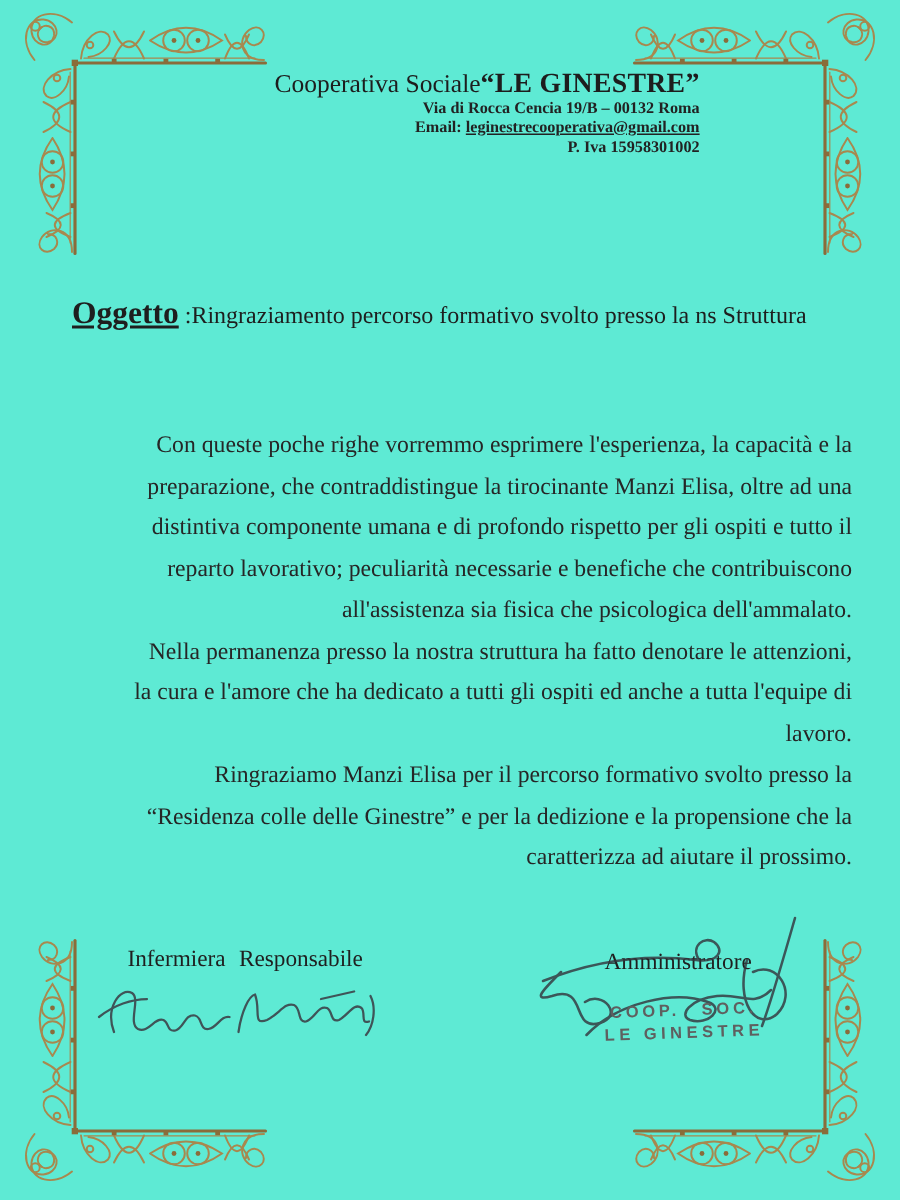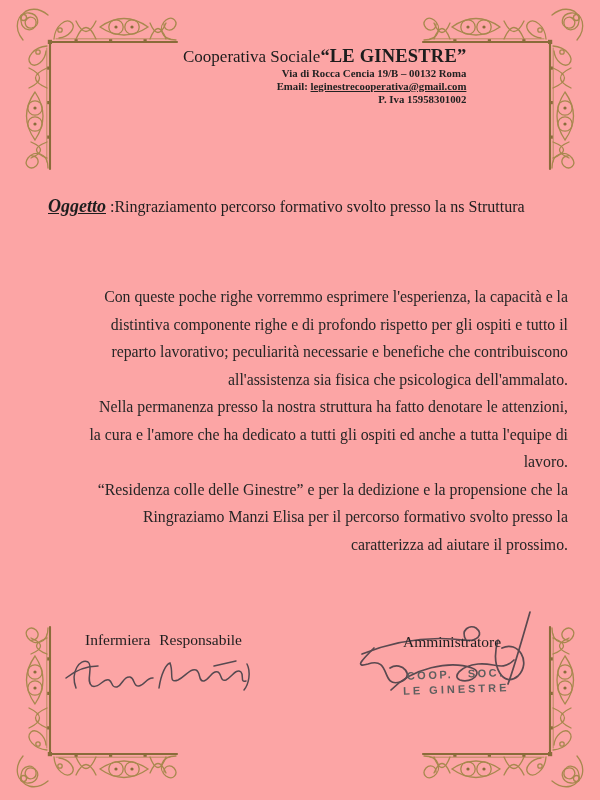--- a/index.html
+++ b/index.html
@@ -1,35 +1,35 @@
 <!DOCTYPE html>
 <html><head>
 <meta charset="utf-8">
 <style>
   html,body{margin:0;padding:0;background:#e8e8e8;}
   .page{
     position:relative;width:600px;height:800px;margin:0 auto;
-    background:#fca5a5;overflow:hidden;
+    background:#5eead4;overflow:hidden;
     font-family:"Liberation Serif", serif;color:#2b2b2b;
   }
   
   .corner{position:absolute;width:170px;height:172px;}
   .corner.tl{left:10px;top:4px;}
   .corner.tr{right:10px;top:4px;transform:scaleX(-1);}
   .corner.bl{left:10px;bottom:8px;transform:scaleY(-1);}
   .corner.br{right:10px;bottom:8px;transform:scale(-1,-1);}
   
   .header{position:absolute;left:183px;top:46px;}
   .org-line{font-size:17px;line-height:20px;white-space:nowrap;color:#1d1d1d;}
   .org-line .org-bold{font-weight:bold;font-size:18.5px;letter-spacing:.2px;}
   .hinfo{font-size:10.8px;font-weight:bold;line-height:12.8px;color:#222;white-space:nowrap;text-align:right;}
   .hinfo .email-link{text-decoration:underline;}
   
   .subject{position:absolute;left:48px;top:196px;font-size:16px;white-space:nowrap;color:#1e1e1e;}
-  .subject .subj-label{font-weight:bold;text-decoration:underline;font-size:18px;font-style:italic;}
+  .subject .subj-label{font-weight:bold;text-decoration:underline;font-size:21px;}
   
   .body-text{position:absolute;left:48px;top:283px;width:520px;font-size:15.8px;color:#262626;}
   .bline{height:27.5px;line-height:27.5px;white-space:nowrap;text-align:right;}
   .bline.ind{padding-left:37px;}
   
   .role{position:absolute;font-size:15.5px;color:#1f1f1f;white-space:nowrap;text-align:center;}
   .role.left{left:85px;top:631px;word-spacing:5px;}
   .role.right{left:403px;top:633px;}
   .sig-svg{position:absolute;}
   .sig-left{left:62px;top:652px;}
@@ -94,28 +94,29 @@
     <div class="org-line"><span>Cooperativa Sociale</span><span class="org-bold">“LE GINESTRE”</span></div>
     <div class="hinfo">Via di Rocca Cencia 19/B – 00132 Roma</div>
     <div class="hinfo"><span>Email: </span><span class="email-link">leginestrecooperativa@gmail.com</span></div>
     <div class="hinfo">P. Iva 15958301002</div>
   </div>
 
   <div class="subject"><span class="subj-label">Oggetto</span><span> :Ringraziamento percorso formativo svolto presso la ns Struttura</span></div>
 
   <div class="body-text">
       <div class="bline ind">Con queste poche righe vorremmo esprimere l'esperienza, la capacità e la</div>
-      <div class="bline">distintiva componente righe e di profondo rispetto per gli ospiti e tutto il</div>
+      <div class="bline">preparazione, che contraddistingue la tirocinante Manzi Elisa, oltre ad una</div>
+      <div class="bline">distintiva componente umana e di profondo rispetto per gli ospiti e tutto il</div>
       <div class="bline">reparto lavorativo; peculiarità necessarie e benefiche che contribuiscono</div>
       <div class="bline">all'assistenza sia fisica che psicologica dell'ammalato.</div>
       <div class="bline ind">Nella permanenza presso la nostra struttura ha fatto denotare le attenzioni,</div>
       <div class="bline">la cura e l'amore che ha dedicato a tutti gli ospiti ed anche a tutta l'equipe di</div>
       <div class="bline">lavoro.</div>
+      <div class="bline ind">Ringraziamo Manzi Elisa per il percorso formativo svolto presso la</div>
       <div class="bline">“Residenza colle delle Ginestre” e per la dedizione e la propensione che la</div>
-      <div class="bline ind">Ringraziamo Manzi Elisa per il percorso formativo svolto presso la</div>
       <div class="bline">caratterizza ad aiutare il prossimo.</div>
     </div>
 
   <div class="role left">Infermiera Responsabile</div>
   <div class="role right">Amministratore</div>
 
   <svg class="sig-svg sig-left" width="195" height="52" viewBox="0 0 195 52" aria-label="Liliana Nastate">
     <g fill="none" stroke="#3a3a42" stroke-width="1.5" stroke-linecap="round" opacity="0.85">
       <path d="M14,36 C8,20 18,6 26,10 C32,14 23,30 30,34 C37,37 41,26 47,28 C51,30 49,36 55,35 C61,33 61,24 68,25 C73,26 71,35 77,34 C83,33 85,25 91,26"></path>
       <path d="M4,26 C14,18 26,14 36,14"></path>

